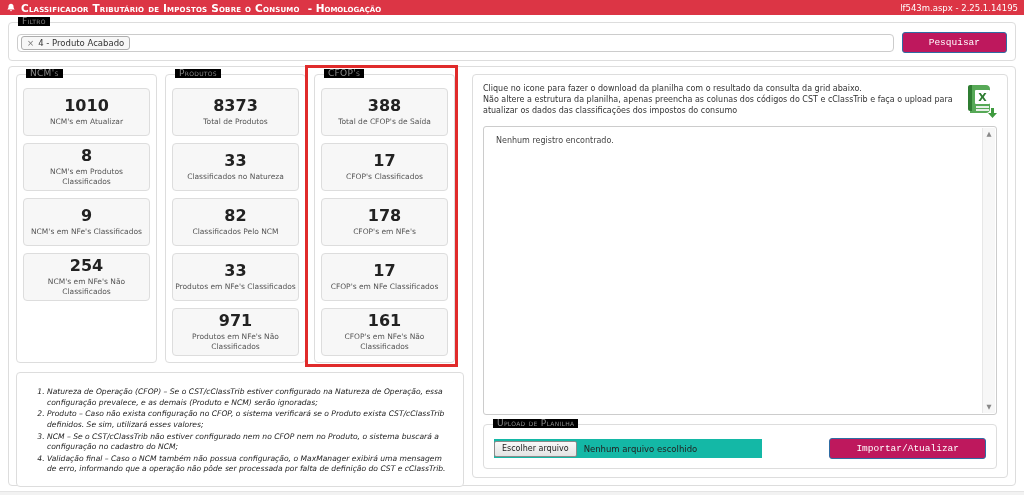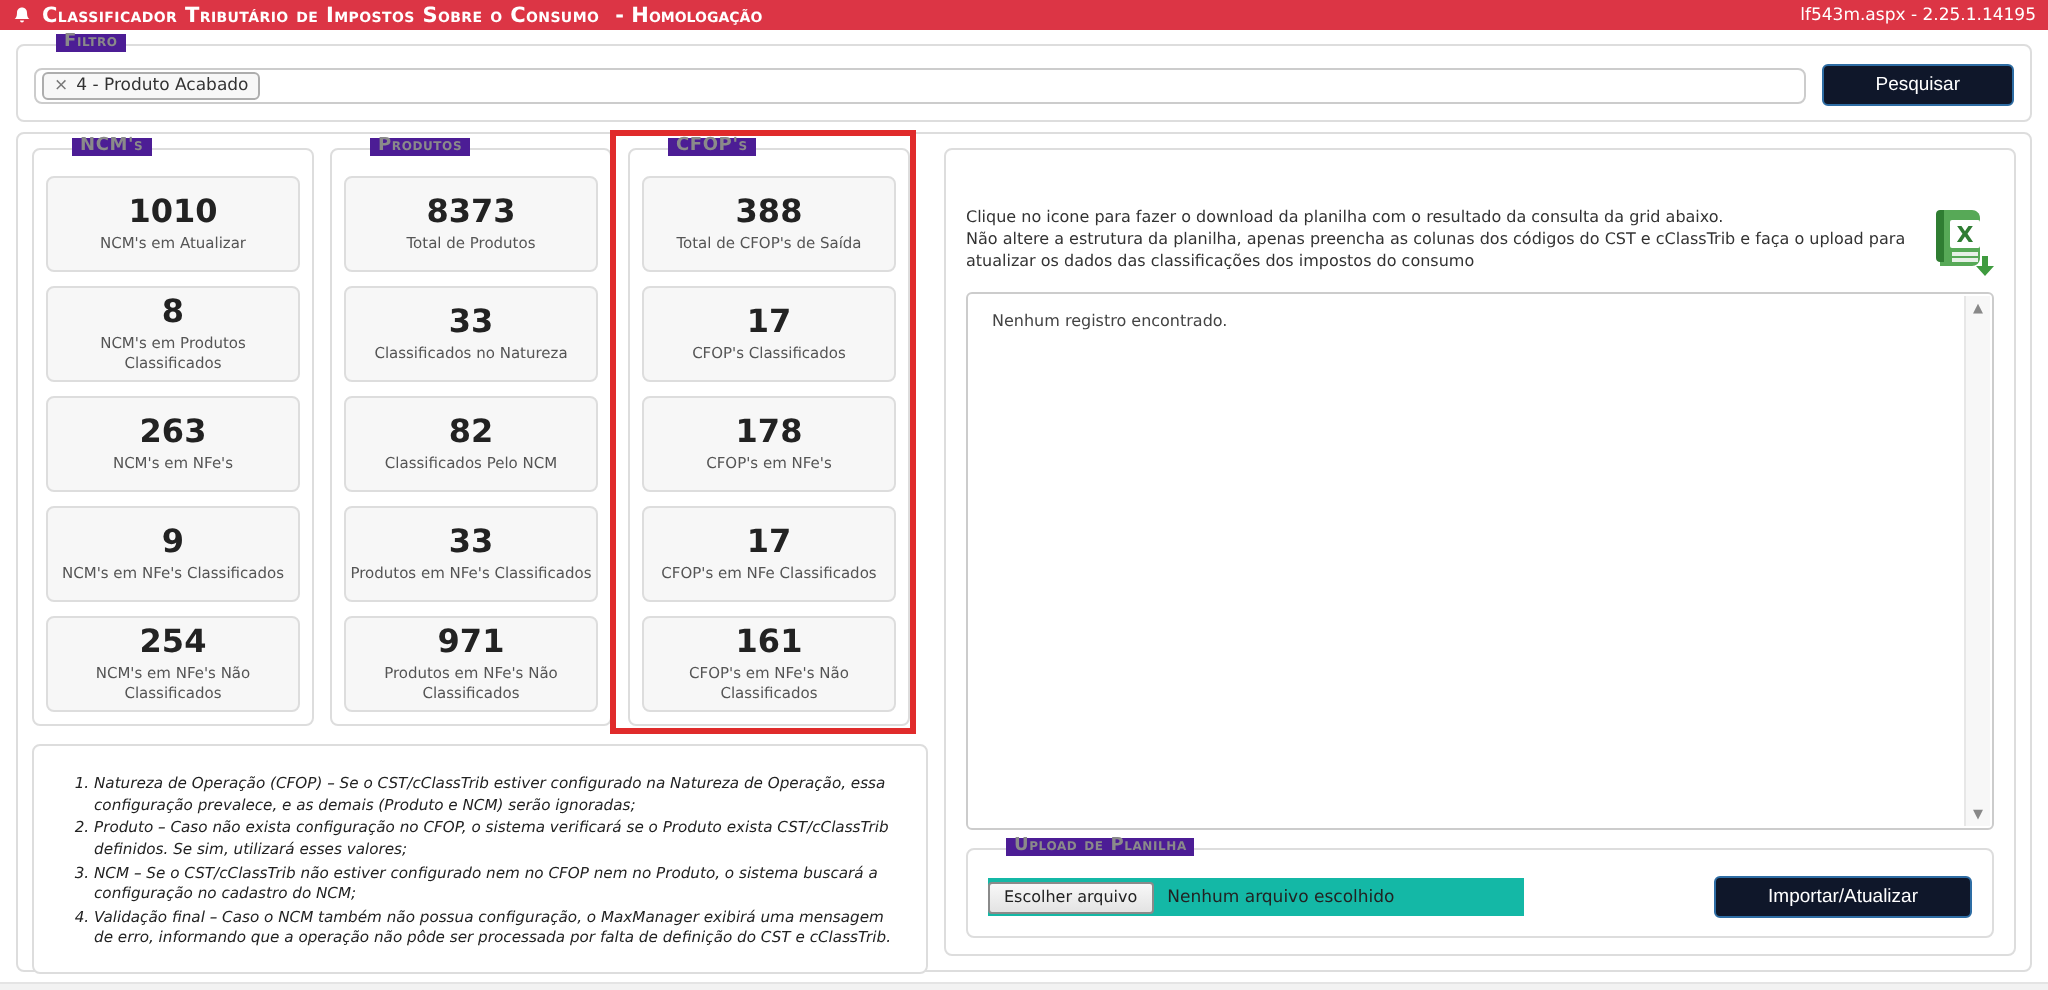--- a/index.html
+++ b/index.html
@@ -9,35 +9,35 @@
   
   .topbar { height:15px; background:#dc3545; color:#fff; display:flex;
             align-items:center; padding:0 6px; }
   .topbar .bell { width:10px; height:10px; margin-right:5px; flex:none; display:flex; }
   .topbar .title { font-variant:small-caps; font-size:10.5px; font-weight:600; letter-spacing:.2px; }
   .topbar .env { font-variant:small-caps; font-size:10.5px; font-weight:600; margin-left:8px; }
   .topbar .version { margin-left:auto; font-size:8.5px; }
 
   
   .fs { border:1px solid #ddd; border-radius:4px; position:relative; background:#fff; }
-  .fs > .legend { position:absolute; top:-6px; left:19px; background:#4c1d95; padding:0 4px;
-                  font-variant:small-caps; font-size:9px; font-weight:700; color:#8a8a8a;
+  .fs > .legend { position:absolute; top:-6px; left:9px; background:#000000; padding:0 4px;
+                  font-variant:small-caps; font-size:9px; font-weight:400; color:#8a8a8a;
                   letter-spacing:.3px; line-height:1; }
 
   
   .filter { margin:7px 8px 5px; padding:9px 8px 7px; }
   .filter-row { display:flex; gap:8px; align-items:center; }
   .select-box { flex:1; min-height:18px; border:1px solid #ccc; border-radius:4px;
                 background:#fff; display:flex; align-items:center; padding:1px 3px; }
   .chip { display:inline-flex; align-items:center; gap:4px; border:1px solid #adadad;
           border-radius:3px; background:#f7f7f7; font-size:8.5px; color:#333; padding:1px 5px; }
   .chip .x { color:#777; font-size:8.5px; cursor:pointer; }
-  .btn { background:#0f172a; border:1px solid #2e6da4; color:#fff; border-radius:3px;
+  .btn { background:#be185d; border:1px solid #2e6da4; color:#fff; border-radius:3px;
          font-size:9.5px; padding:4px 26px; cursor:pointer;
-         font-family:Liberation Sans, sans-serif; }
+         font-family:Liberation Mono, monospace; }
 
   
   .main { margin:0 8px; height:420px; padding:7px; display:flex; gap:8px; }
   .left { width:448px; flex:none; display:flex; flex-direction:column; }
   .stats-row { display:flex; gap:8px; position:relative; margin-bottom:9px; }
   .statcol { width:141px; flex:none; padding:13px 6px 6px; display:flex;
              flex-direction:column; gap:7px; }
   .card { background:#f7f7f7; border:1px solid #ddd; border-radius:4px; min-height:48px;
           display:flex; flex-direction:column; align-items:center; justify-content:center;
           gap:3px; padding:3px 2px; }
@@ -46,21 +46,21 @@
   .hl-box { position:absolute; left:289px; top:-9px; width:153px; height:302px;
             border:3px solid #e02b2b; pointer-events:none; z-index:5; }
 
   .rules { flex:1; padding:9px 11px 6px; font-size:7.6px; color:#222; line-height:1.4; }
   .rules .intro { font-weight:700; }
   .rules ol { margin:5px 0 5px 19px; font-style:italic; }
   .rules li { margin-bottom:1px; }
 
   
   .panel { flex:1; padding:8px 10px; display:flex; flex-direction:column; }
-  .instr-row { display:flex; gap:6px; margin-bottom:7px;margin-top:20px; }
+  .instr-row { display:flex; gap:6px; margin-bottom:7px; }
   .instr { flex:1; font-size:8px; color:#333; line-height:1.4; }
   .xls { width:30px; height:36px; flex:none; cursor:pointer; }
   .grid-box { flex:1; border:1px solid #ccc; border-radius:3px; background:#fff;
               position:relative; margin-bottom:9px; overflow:hidden; }
   .grid-empty { font-size:8px; color:#444; padding:9px 12px; }
   .vscroll { position:absolute; top:1px; right:1px; bottom:1px; width:13px;
              background:#f7f7f7; border-left:1px solid #e7e7e7; display:flex;
              flex-direction:column; justify-content:space-between; align-items:center;
              padding:3px 0; }
   .scroll-arrow { font-size:6.5px; color:#888; line-height:1; cursor:pointer; }
@@ -114,24 +114,20 @@
         <span class="legend">NCM's</span>
         <div class="card">
           <span class="card-value">1010</span>
           <span class="card-label">NCM's em Atualizar</span>
         </div>
         <div class="card">
           <span class="card-value">8</span>
           <span class="card-label">NCM's em Produtos Classificados</span>
         </div>
         <div class="card">
-          <span class="card-value">263</span>
-          <span class="card-label">NCM's em NFe's</span>
-        </div>
-        <div class="card">
           <span class="card-value">9</span>
           <span class="card-label">NCM's em NFe's Classificados</span>
         </div>
         <div class="card">
           <span class="card-value">254</span>
           <span class="card-label">NCM's em NFe's Não Classificados</span>
         </div>
       </div>
 
       <div class="fs statcol">

